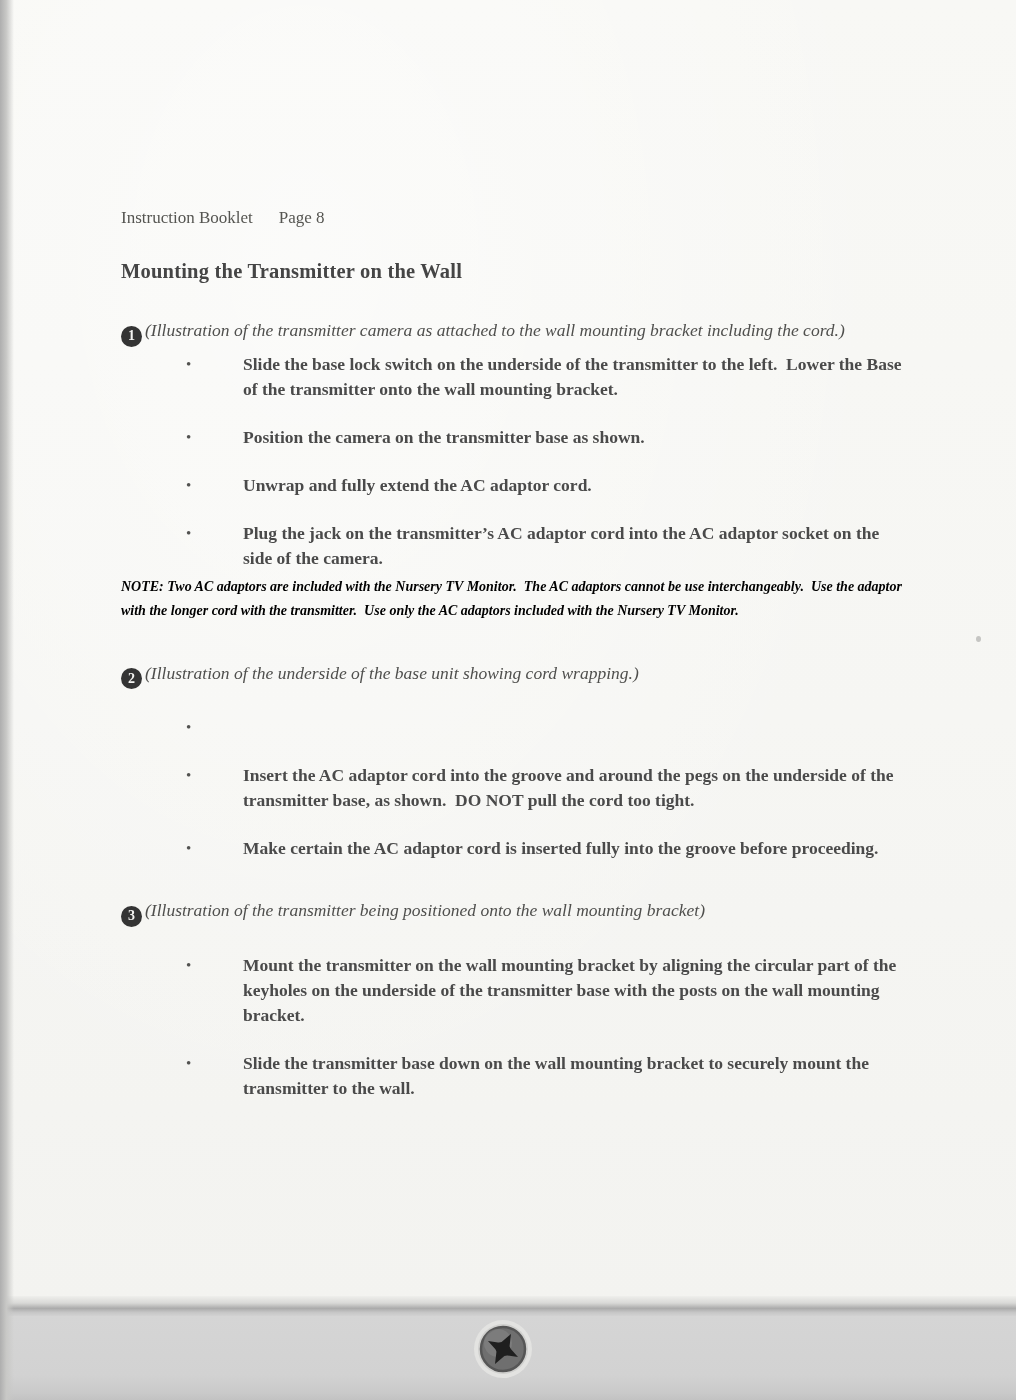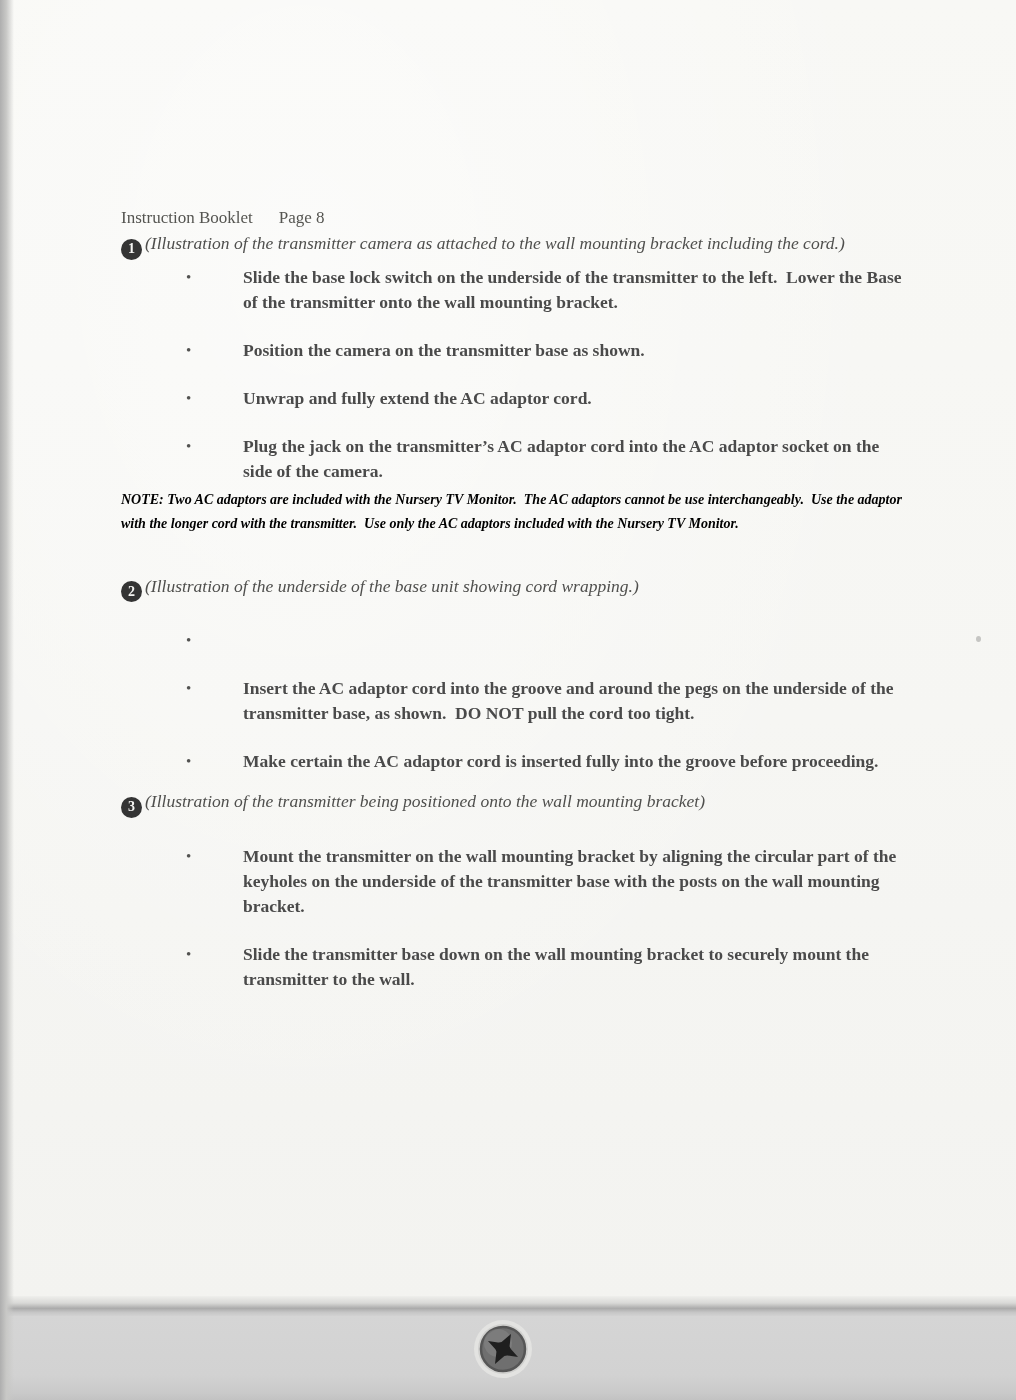--- a/index.html
+++ b/index.html
@@ -58,23 +58,23 @@
     font-size: 17px; line-height: 25px; color: #555551;
   }
   .meta .page-label { margin-left: 26px; }
   h1.title {
     margin: 27px 0 0 0;
     font-size: 20.5px; line-height: 28px;
     font-weight: bold; color: #454545;
     letter-spacing: .2px;
   }
   .section { margin: 0; }
-  .sec-1 { }
+  .sec-1 { margin-top: 32px; }
   .sec-2 { margin-top: 36px; }
-  .sec-3 { margin-top: 14px; }
+  .sec-3 { margin-top: 36px; }
   .caption {
     margin: 0;
     font-style: italic;
     font-size: 17.5px; line-height: 26px;
     color: #4f4f4d;
     white-space: pre-wrap;
   }
   .badge {
     display: inline-flex; align-items: center; justify-content: center;
     width: 21px; height: 21px; border-radius: 50%;
@@ -129,20 +129,21 @@
       </g>
     </svg>
   </div>
 
   <div class="content">
 
     <div class="meta">
       <span>Instruction Booklet</span><span class="page-label">Page 8</span>
     </div>
 
+    <h1 class="title">Mounting the Transmitter on the Wall</h1>
 
     <div class="section sec-1">
       <p class="caption"><span class="badge">1</span><span>(Illustration of the transmitter camera as attached to the wall mounting bracket including the cord.)</span></p>
       <ul class="bullets">
         <li>
           <span class="dot">•</span>
           <span class="btxt">Slide the base lock switch on the underside of the transmitter to the left.  Lower the Base of the transmitter onto the wall mounting bracket.</span>
         </li>
         <li>
           <span class="dot">•</span>

